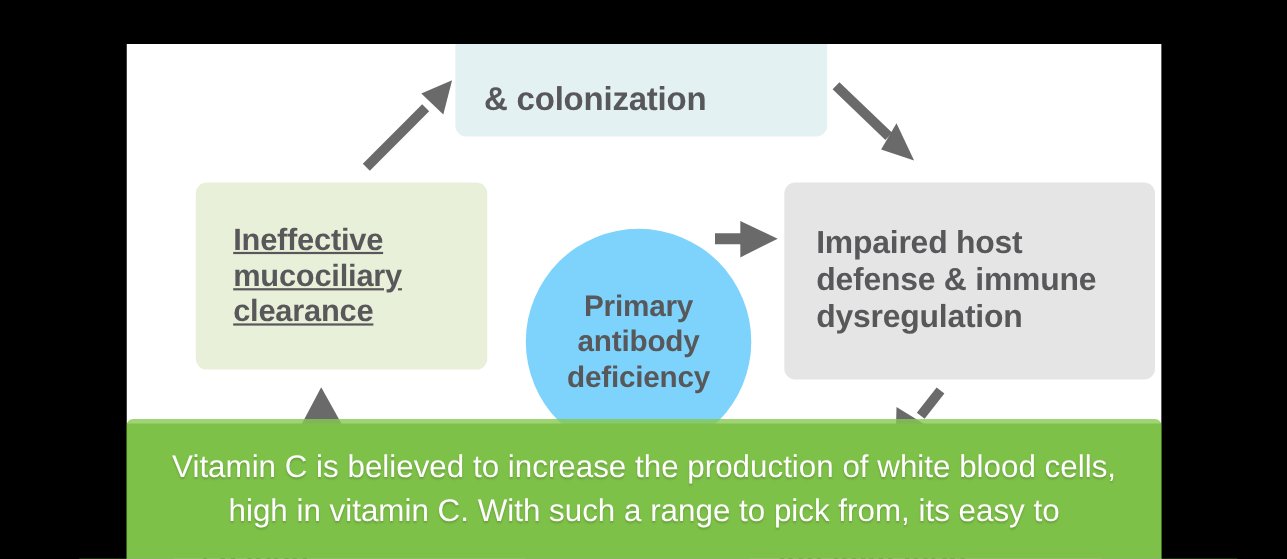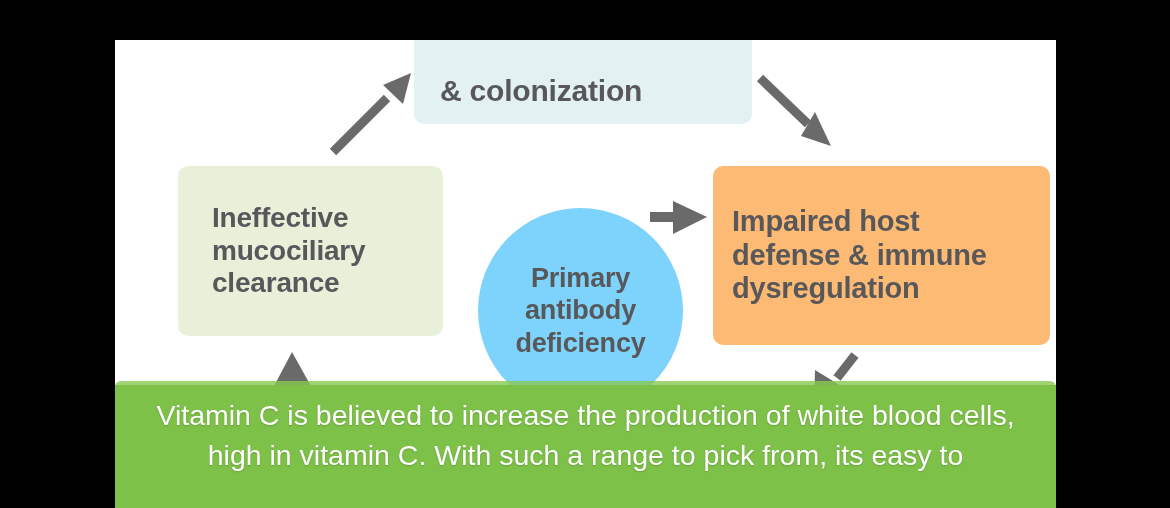--- a/index.html
+++ b/index.html
@@ -41,27 +41,28 @@
     align-items:flex-end;
     padding-bottom:16px;
   }
 
   
   .node-mucociliary{
     left:63px;top:126px;width:265px;height:170px;
     background:#e9f0da;
     padding-left:34px;
     font-size:28px;
+    text-decoration:underline;
   }
 
   
   .node-impaired{
     left:598px;top:126px;width:337px;height:179px;
-    background:#fdba74;
-    padding-left:19px;
+    background:#e5e5e5;
+    padding-left:29px;
     font-size:29px;
   }
 
   
   .node-airway{
     left:42px;top:381px;width:320px;height:125px;
     background:#e9f0da;
     padding-left:26px;
     font-size:28px;
     align-items:flex-start;
@@ -98,21 +99,21 @@
     background:#5aa330;
   }
   .caption-light{
     position:absolute;left:115px;top:381px;width:941px;height:127px;
     background:rgba(135,200,80,0.80);
     border-top-left-radius:6px;border-top-right-radius:6px;
   }
   .caption-text{
     position:absolute;left:115px;top:381px;width:941px;height:127px;
     display:flex;flex-direction:column;align-items:center;
-    padding-top:14px;box-sizing:border-box;
+    padding-top:24px;box-sizing:border-box;
     color:#ffffff;
     font-size:28.5px;
     font-weight:500;
     line-height:40px;
     text-align:center;
     text-shadow:0 1px 2px rgba(0,0,0,0.18);
     white-space:nowrap;
   }
   .caption-text .line{display:block;}
 </style>

